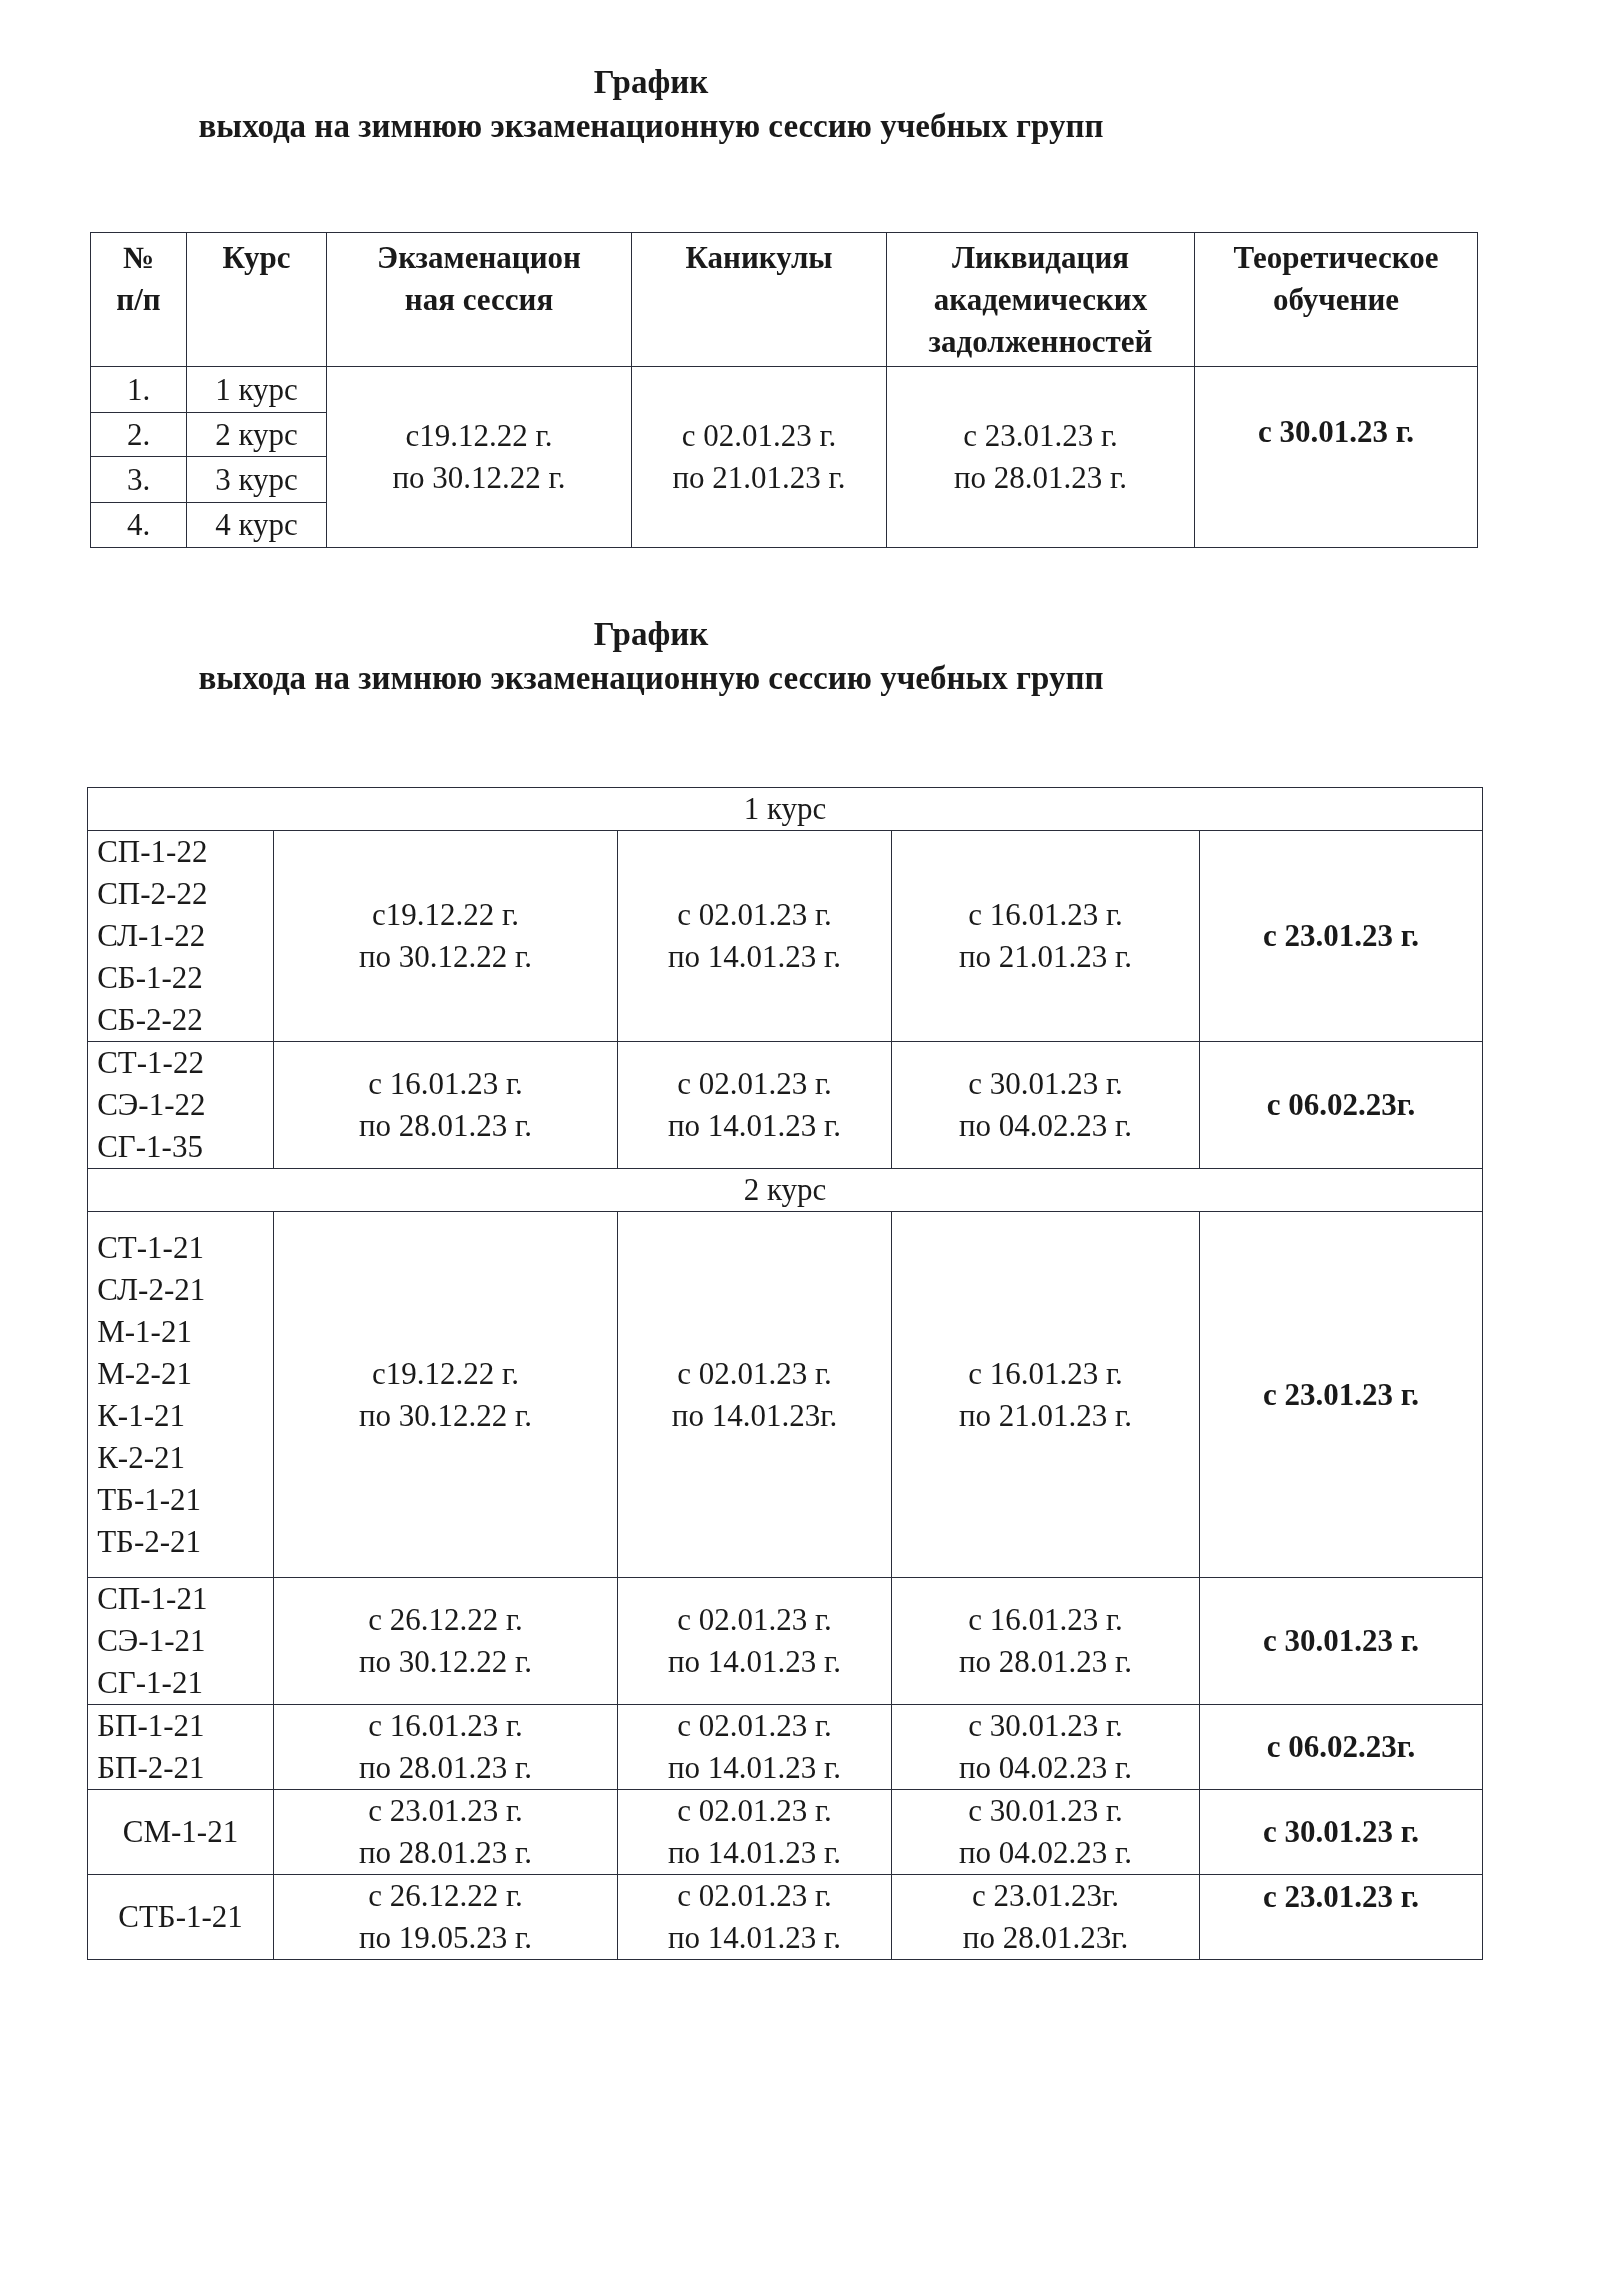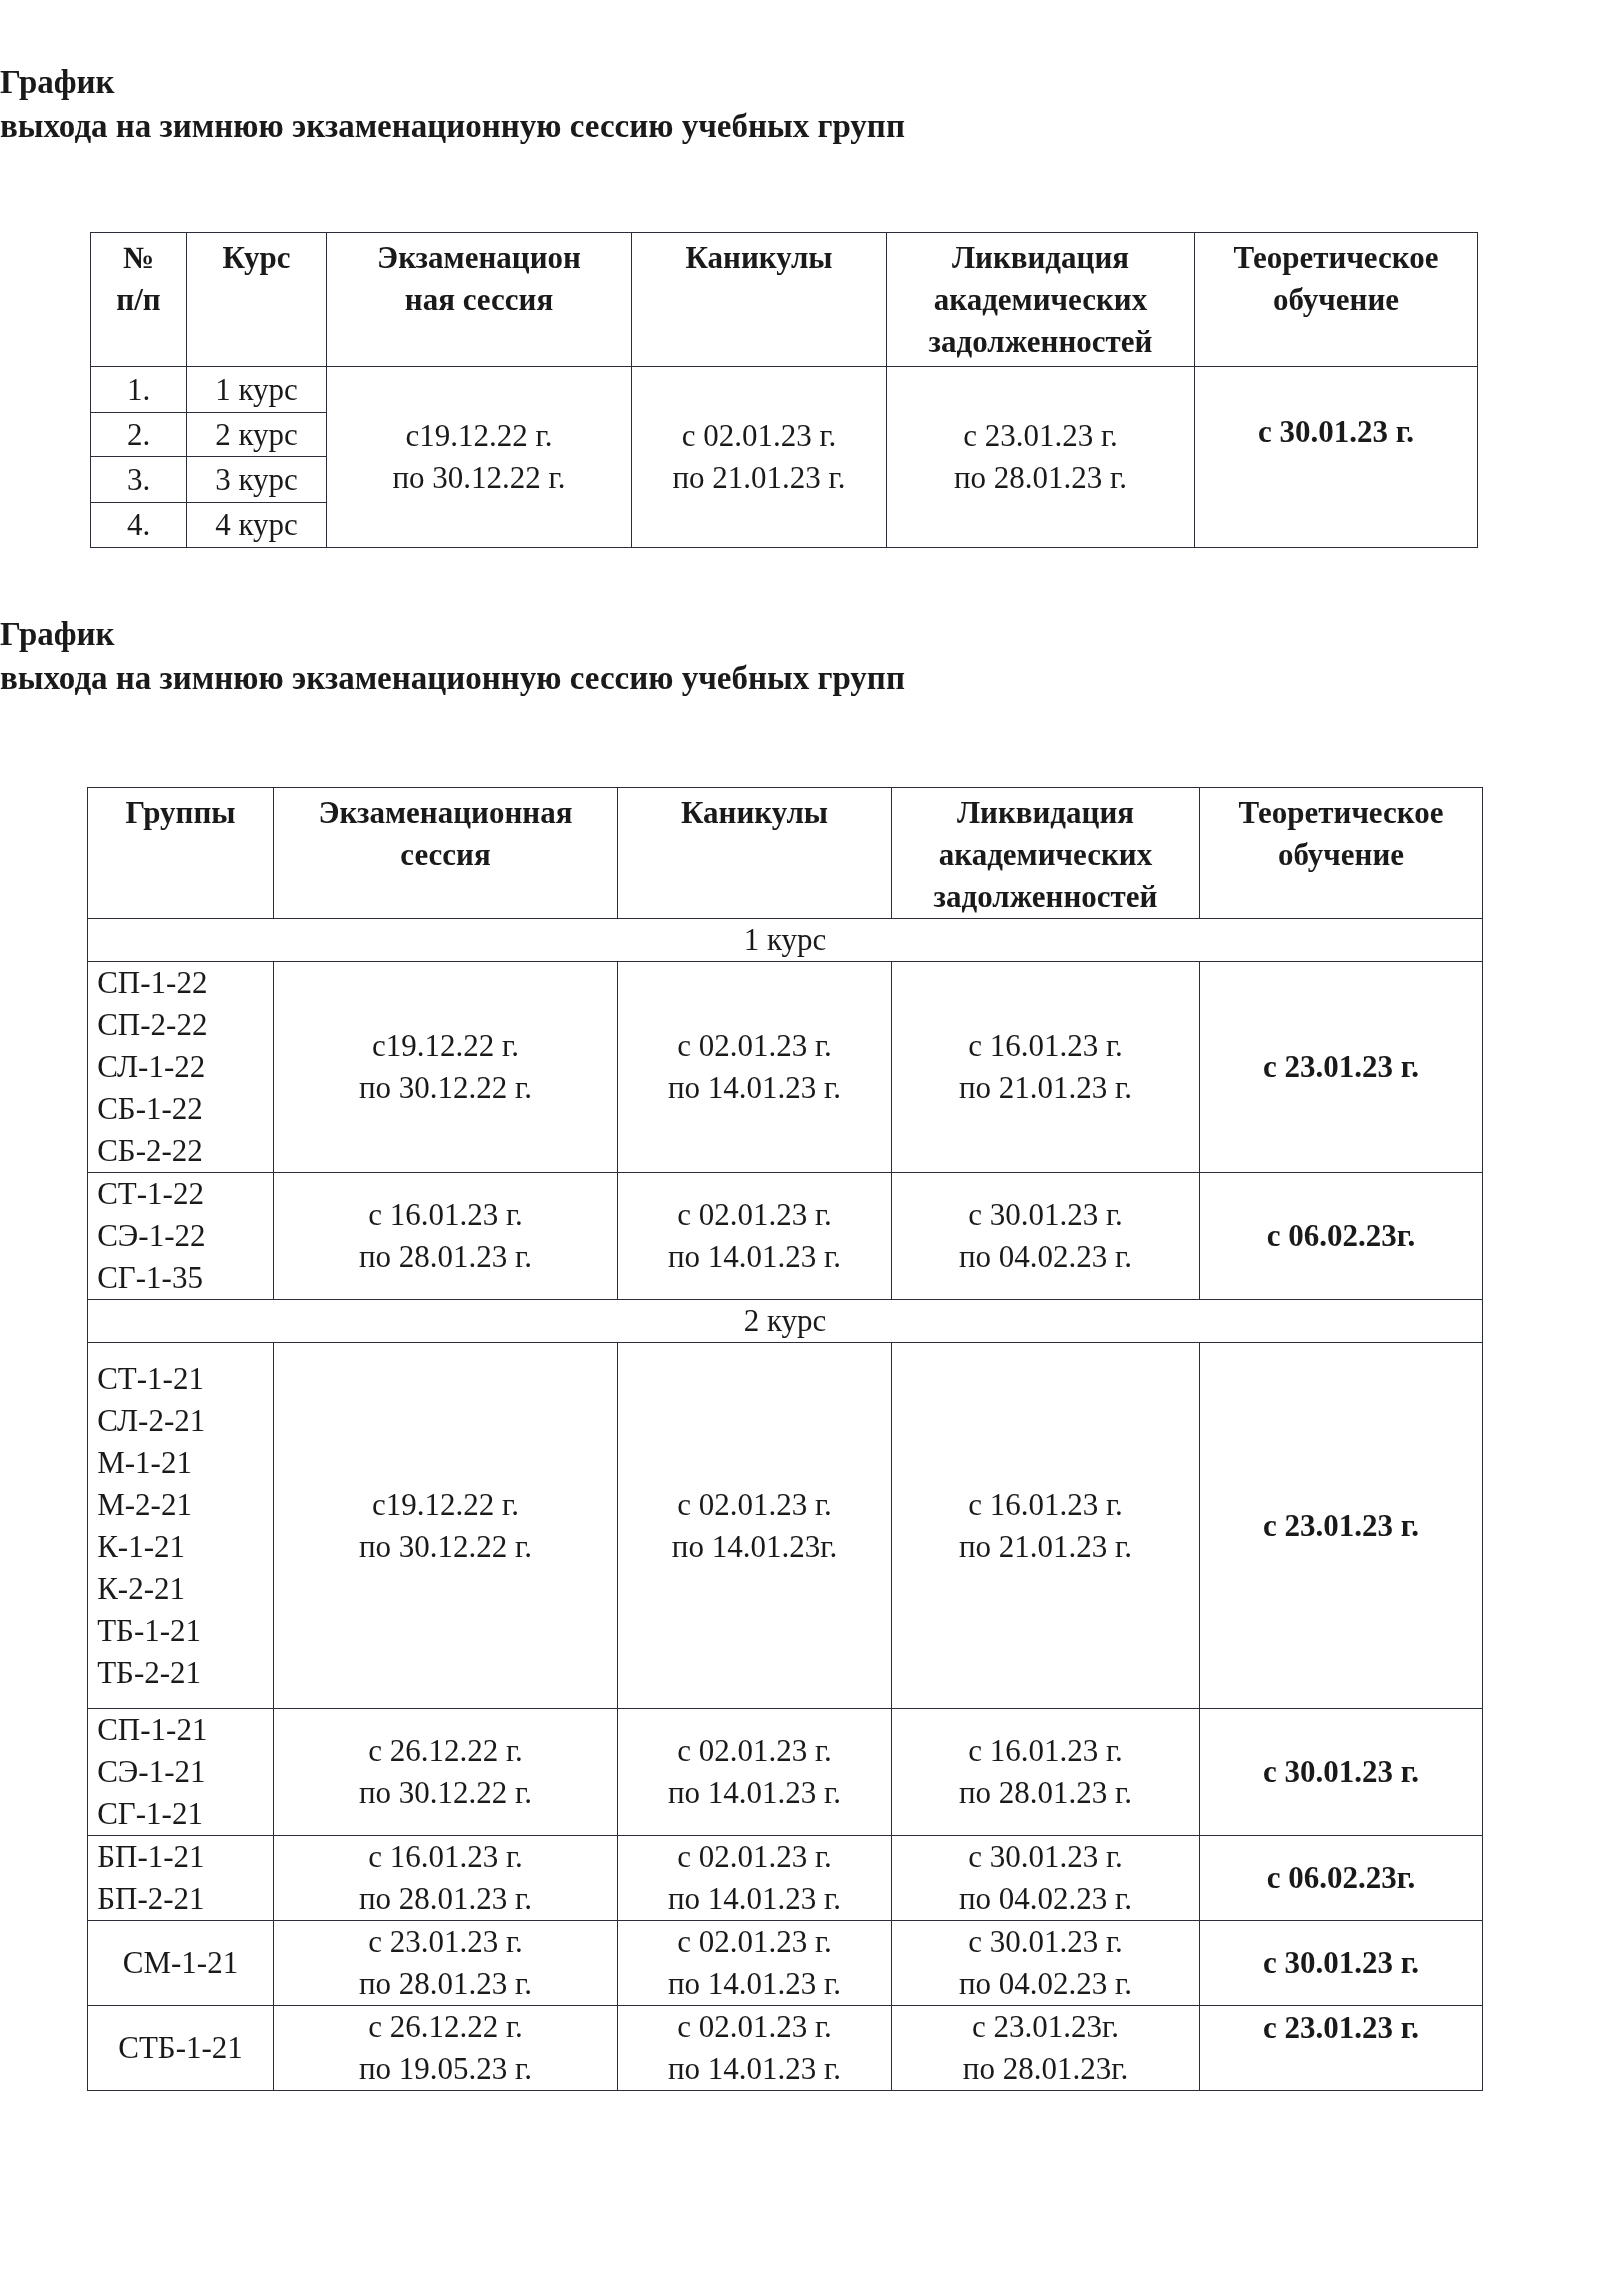--- a/index.html
+++ b/index.html
@@ -1,20 +1,20 @@
 <!DOCTYPE html>
 <html style="font-size:10.5px"><head>
 <meta charset="utf-8">
 <style>
   html, body { margin: 0; padding: 0; }
   body {
     width: 1623px; height: 2295px; background: #ffffff; position: relative; overflow: hidden;
     font-family: "Liberation Serif", "DejaVu Serif", serif; color: #1a1a1a;
   }
-  .title-block { position: absolute; left: 0; width: 1286px; font-weight: bold; font-size: 33px; line-height: 44px; }
+  .title-block { position: absolute; left: 8px; width: 1286px; text-align: center; font-weight: bold; font-size: 33px; line-height: 44px; }
   .title-block div { white-space: nowrap; }
   table.grid { position: absolute; border-collapse: collapse; table-layout: fixed; }
   table.grid td, table.grid th {
     border: 1.6px solid #2a2d3a; padding: 0; text-align: center; vertical-align: middle;
     font-size: 31px; line-height: 42px; font-weight: normal;
   }
   table.grid th { font-weight: bold; vertical-align: top; padding-top: 3.9px; }
   .bold { font-weight: bold !important; }
   .left { text-align: left !important; padding-left: 9.2px !important; }
   .top { vertical-align: top !important; }
@@ -99,37 +99,20 @@
 
 <table class="grid" style="left:87px; top:787px; width:1393px;">
   <colgroup>
     <col style="width:186px">
       <col style="width:344px">
       <col style="width:274px">
     <col style="width:308px">
       <col style="width:283px">
   </colgroup>
   <tbody>
-      <tr style="height:131px;">
-    <th>Группы</th>
-    <th>
-      <span class="line">Экзаменационная</span>
-      <span class="line">сессия</span>
-    </th>
-    <th>Каникулы</th>
-    <th>
-      <span class="line">Ликвидация</span>
-      <span class="line">академических</span>
-      <span class="line">задолженностей</span>
-    </th>
-    <th>
-      <span class="line">Теоретическое</span>
-      <span class="line">обучение</span>
-    </th>
-  </tr>
 
   <tr class="course-row" style="height:33px;">
     <td colspan="5">1 курс</td>
   </tr>
   <tr style="height:165px;">
     <td class="left">
       <span class="line">СП-1-22</span>
       <span class="line">СП-2-22</span>
       <span class="line">СЛ-1-22</span>
       <span class="line">СБ-1-22</span>

